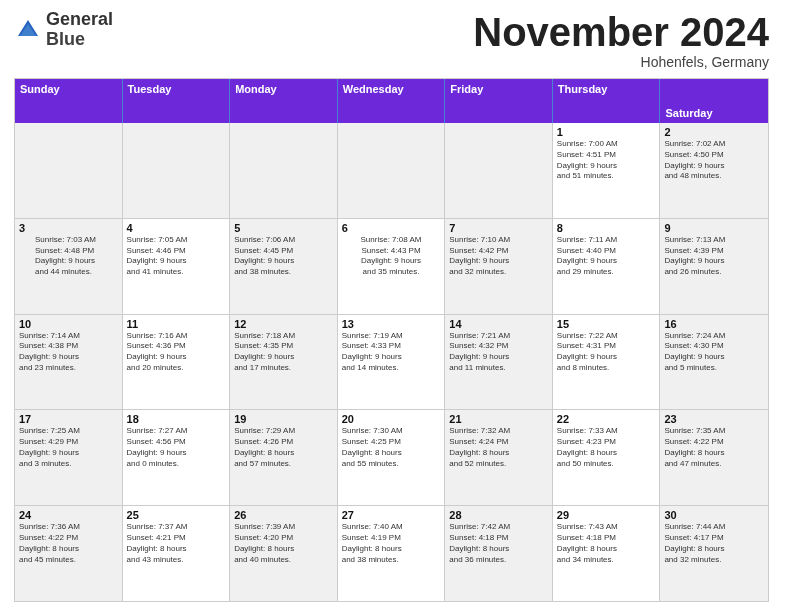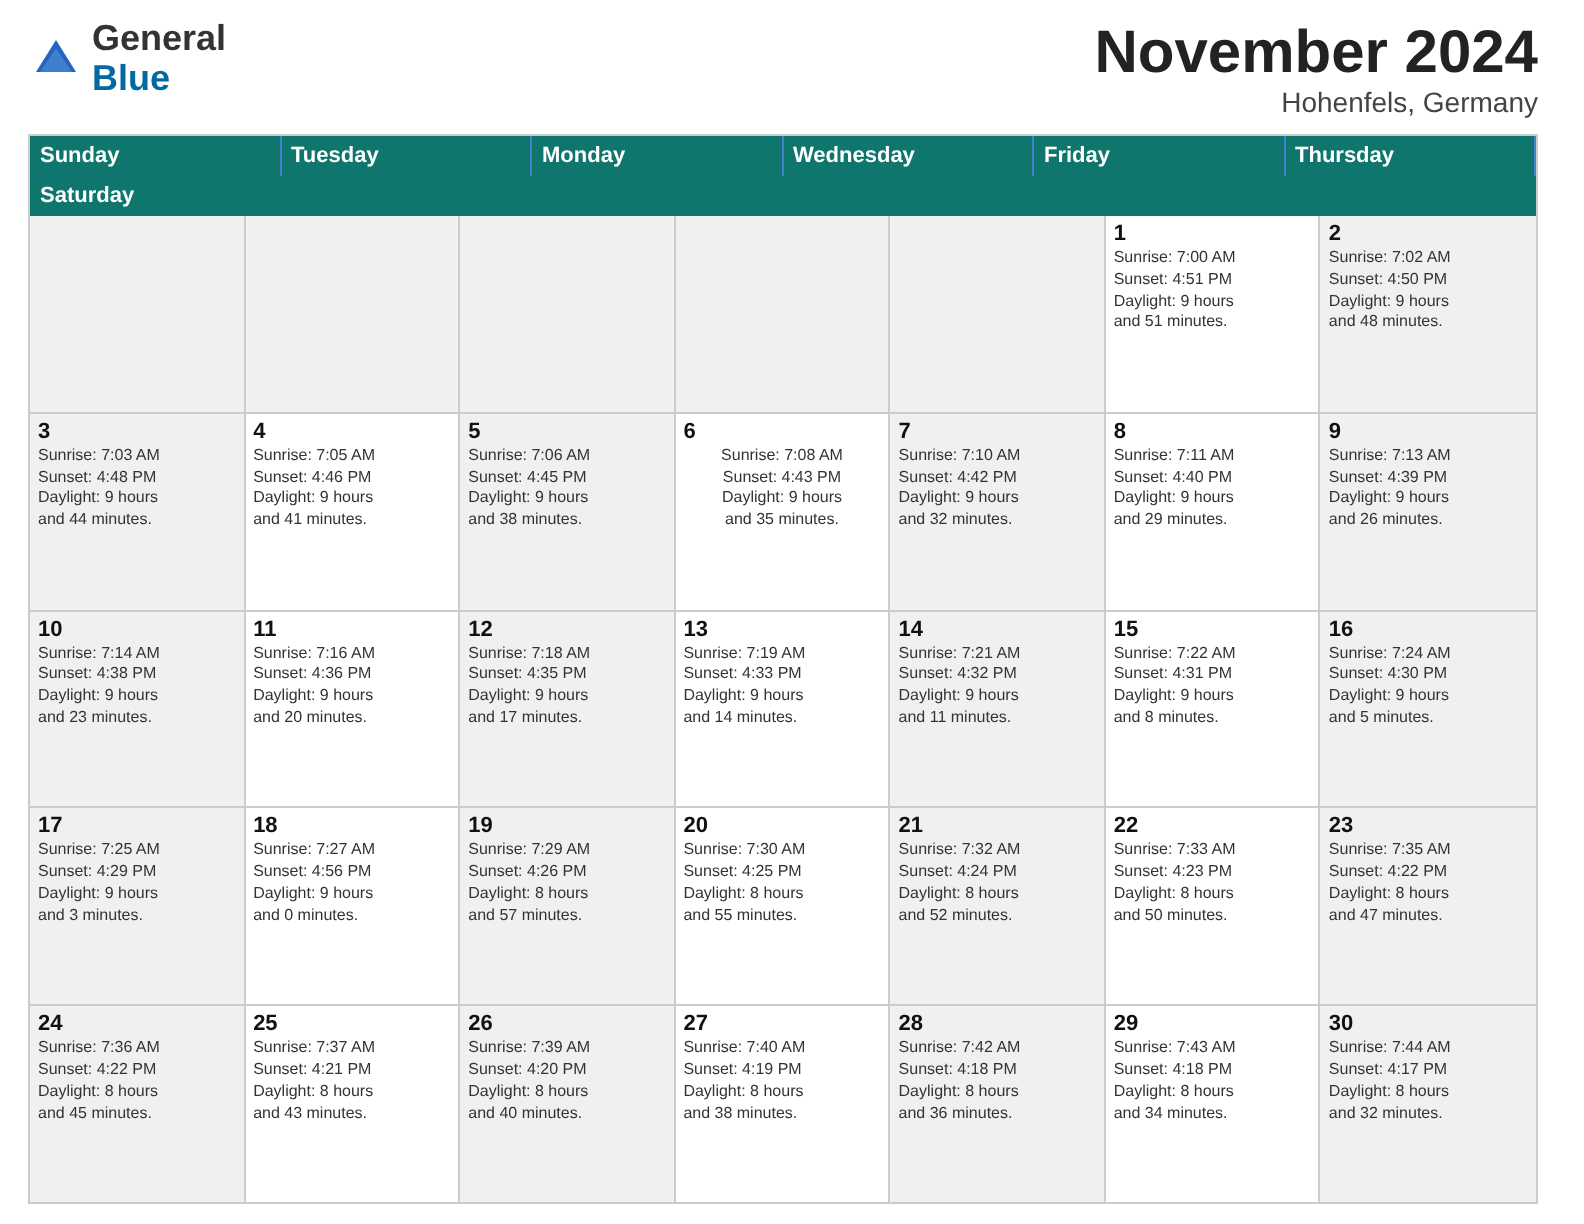--- a/index.html
+++ b/index.html
@@ -27,57 +27,57 @@
       display: flex;
       align-items: center;
       gap: 4px;
     }
     .logo-text {
       font-size: 18px;
       font-weight: bold;
       line-height: 1.1;
     }
     .logo-text .general { color: #333; }
-    .logo-text .blue { color: #0369a1; }
+    .logo-text .blue { color: #404040; }
     .logo-icon {
       width: 28px;
       height: 28px;
     }
     .title-block {
       text-align: right;
     }
     .month-title {
-      font-size: 30px;
+      font-size: 40px;
       font-weight: bold;
       color: #222;
       line-height: 1.1;
     }
     .location {
       font-size: 14px;
       color: #444;
     }
     .calendar {
       flex: 1;
       display: flex;
       flex-direction: column;
       border: 1px solid #ccc;
     }
     .cal-header {
       display: grid;
-      grid-template-columns: repeat(6, 1fr);
-      background: #0f766e;
+      grid-template-columns: repeat(7, 1fr);
+      background: #6d28d9;
     }
     .cal-header-cell {
       color: #fff;
       font-size: 11px;
       font-weight: bold;
       padding: 4px 5px;
       border-right: 1px solid #4a80d4;
     }
-    .cal-header-cell:last-child { border-right: none; }
+    .cal-header-cell:last-child { border-right: none; margin-top: 24px; }
     .cal-body {
       display: flex;
       flex-direction: column;
       flex: 1;
     }
     .cal-row {
       display: grid;
       grid-template-columns: repeat(7, 1fr);
       flex: 1;
       border-top: 1px solid #ccc;
@@ -156,21 +156,21 @@
             <div class="day-num">2</div>
             <div class="day-info" style="white-space: pre-line;">Sunrise: 7:02 AM
 Sunset: 4:50 PM
 Daylight: 9 hours
 and 48 minutes.</div>
           </div>
         </div>
         <div class="cal-row">
           <div class="cal-cell shaded">
             <div class="day-num">3</div>
-            <div class="day-info" style="white-space: pre-line;">Sunrise: 7:03 AM
+            <div class="day-info" style="white-space: pre-line; margin-left: 16px;">Sunrise: 7:03 AM
 Sunset: 4:48 PM
 Daylight: 9 hours
 and 44 minutes.</div>
           </div>
           <div class="cal-cell">
             <div class="day-num">4</div>
             <div class="day-info" style="white-space: pre-line;">Sunrise: 7:05 AM
 Sunset: 4:46 PM
 Daylight: 9 hours
 and 41 minutes.</div>

